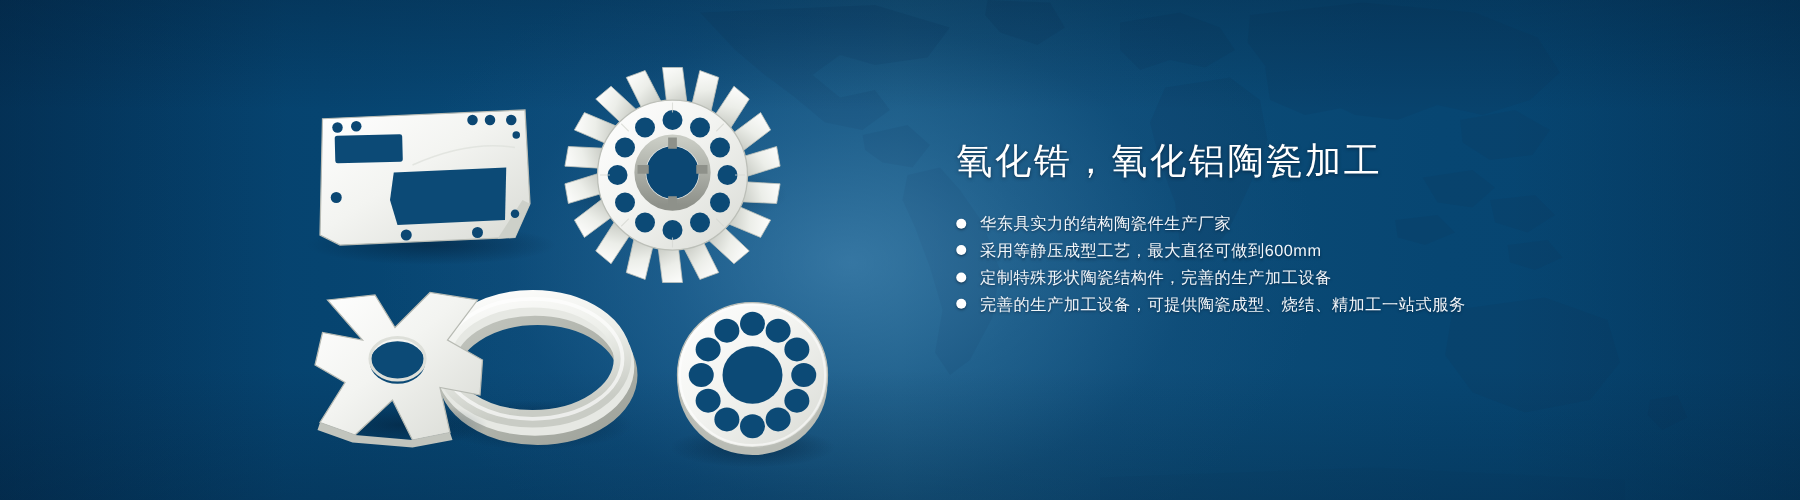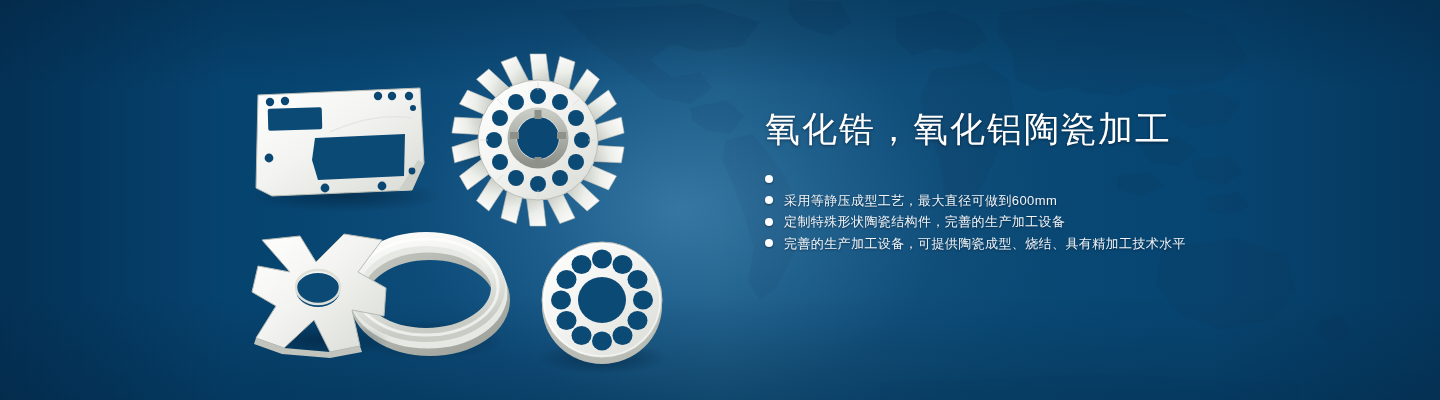--- a/index.html
+++ b/index.html
@@ -62,21 +62,21 @@
   }
   .parts svg{ width:100%; height:100%; display:block; }
 
   
   .copy{
     position:absolute;
     left:765px; top:112px;
     width:620px;
   }
   .title{
-    font-size:35px;
+    font-size:29px;
     line-height:34px;
     letter-spacing:2px;
     color:#ffffff;
     font-weight:400;
     text-shadow:0 1px 3px rgba(0,12,28,.55);
     white-space:nowrap;
   }
   .bullets{
     list-style:none;
     margin-top:22px;
@@ -345,29 +345,30 @@
       </g>
     </svg>
   </div>
 
   <div class="copy">
     <div class="title">氧化锆，氧化铝陶瓷加工</div>
 
     <ul class="bullets">
       <li class="bullet">
         <span class="dot"></span>
+        <span class="btext">华东具实力的结构陶瓷件生产厂家</span>
       </li>
       <li class="bullet">
         <span class="dot"></span>
         <span class="btext">采用等静压成型工艺，最大直径可做到600mm</span>
       </li>
       <li class="bullet">
         <span class="dot"></span>
         <span class="btext">定制特殊形状陶瓷结构件，完善的生产加工设备</span>
       </li>
       <li class="bullet">
         <span class="dot"></span>
-        <span class="btext">完善的生产加工设备，可提供陶瓷成型、烧结、具有精加工技术水平</span>
+        <span class="btext">完善的生产加工设备，可提供陶瓷成型、烧结、精加工一站式服务</span>
       </li>
     </ul>
   </div>
 
 </div>
 
 </body></html>

